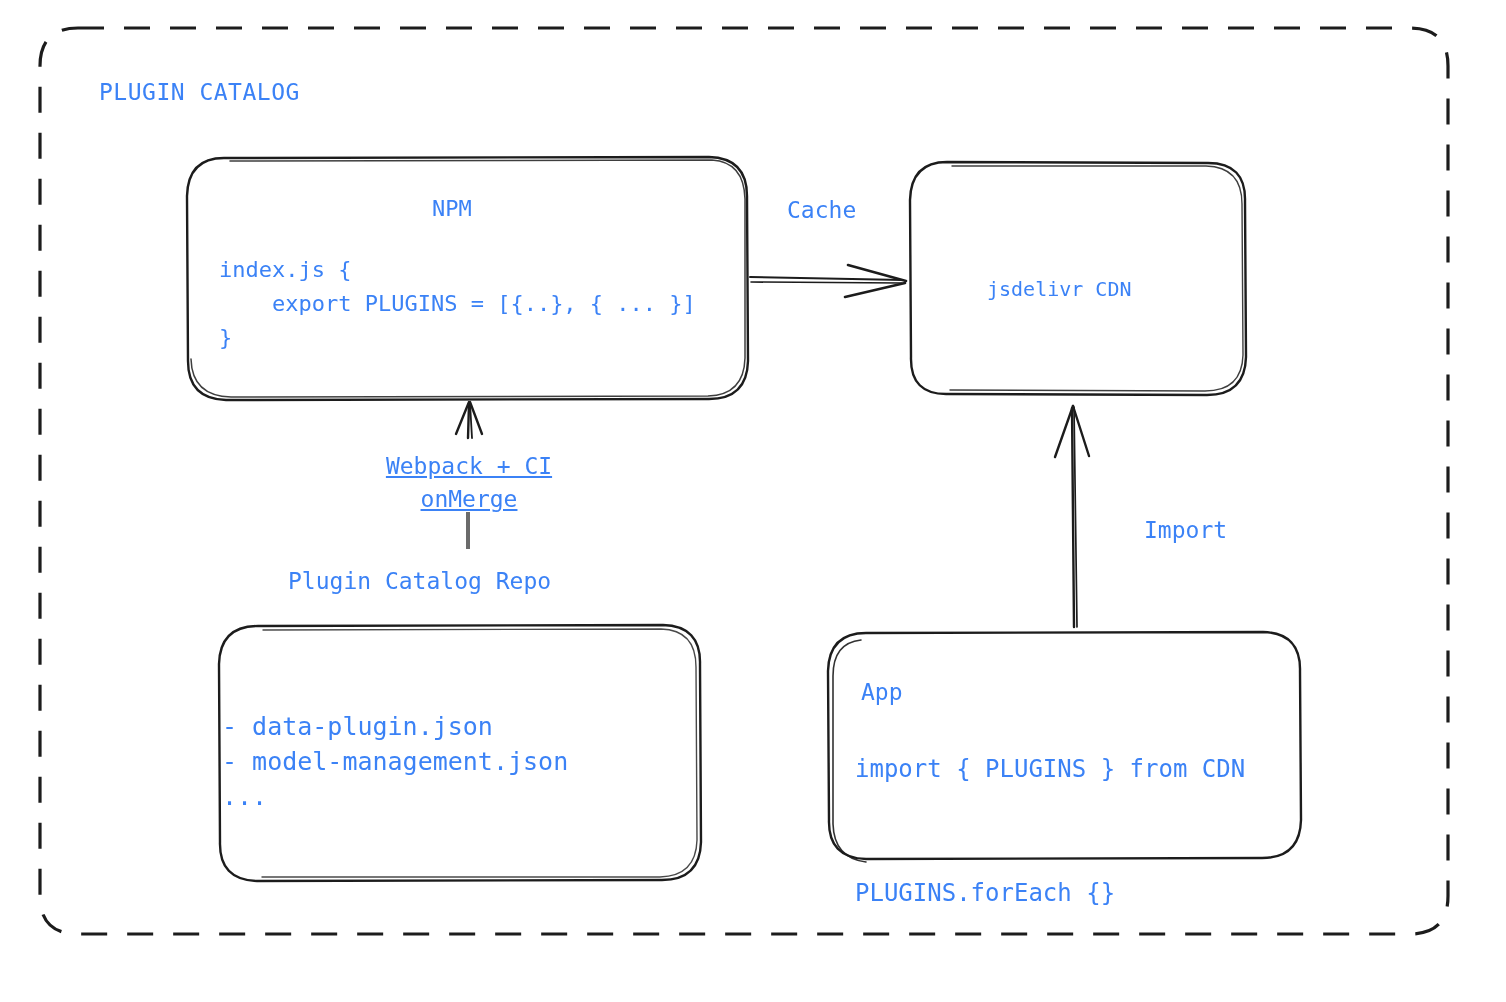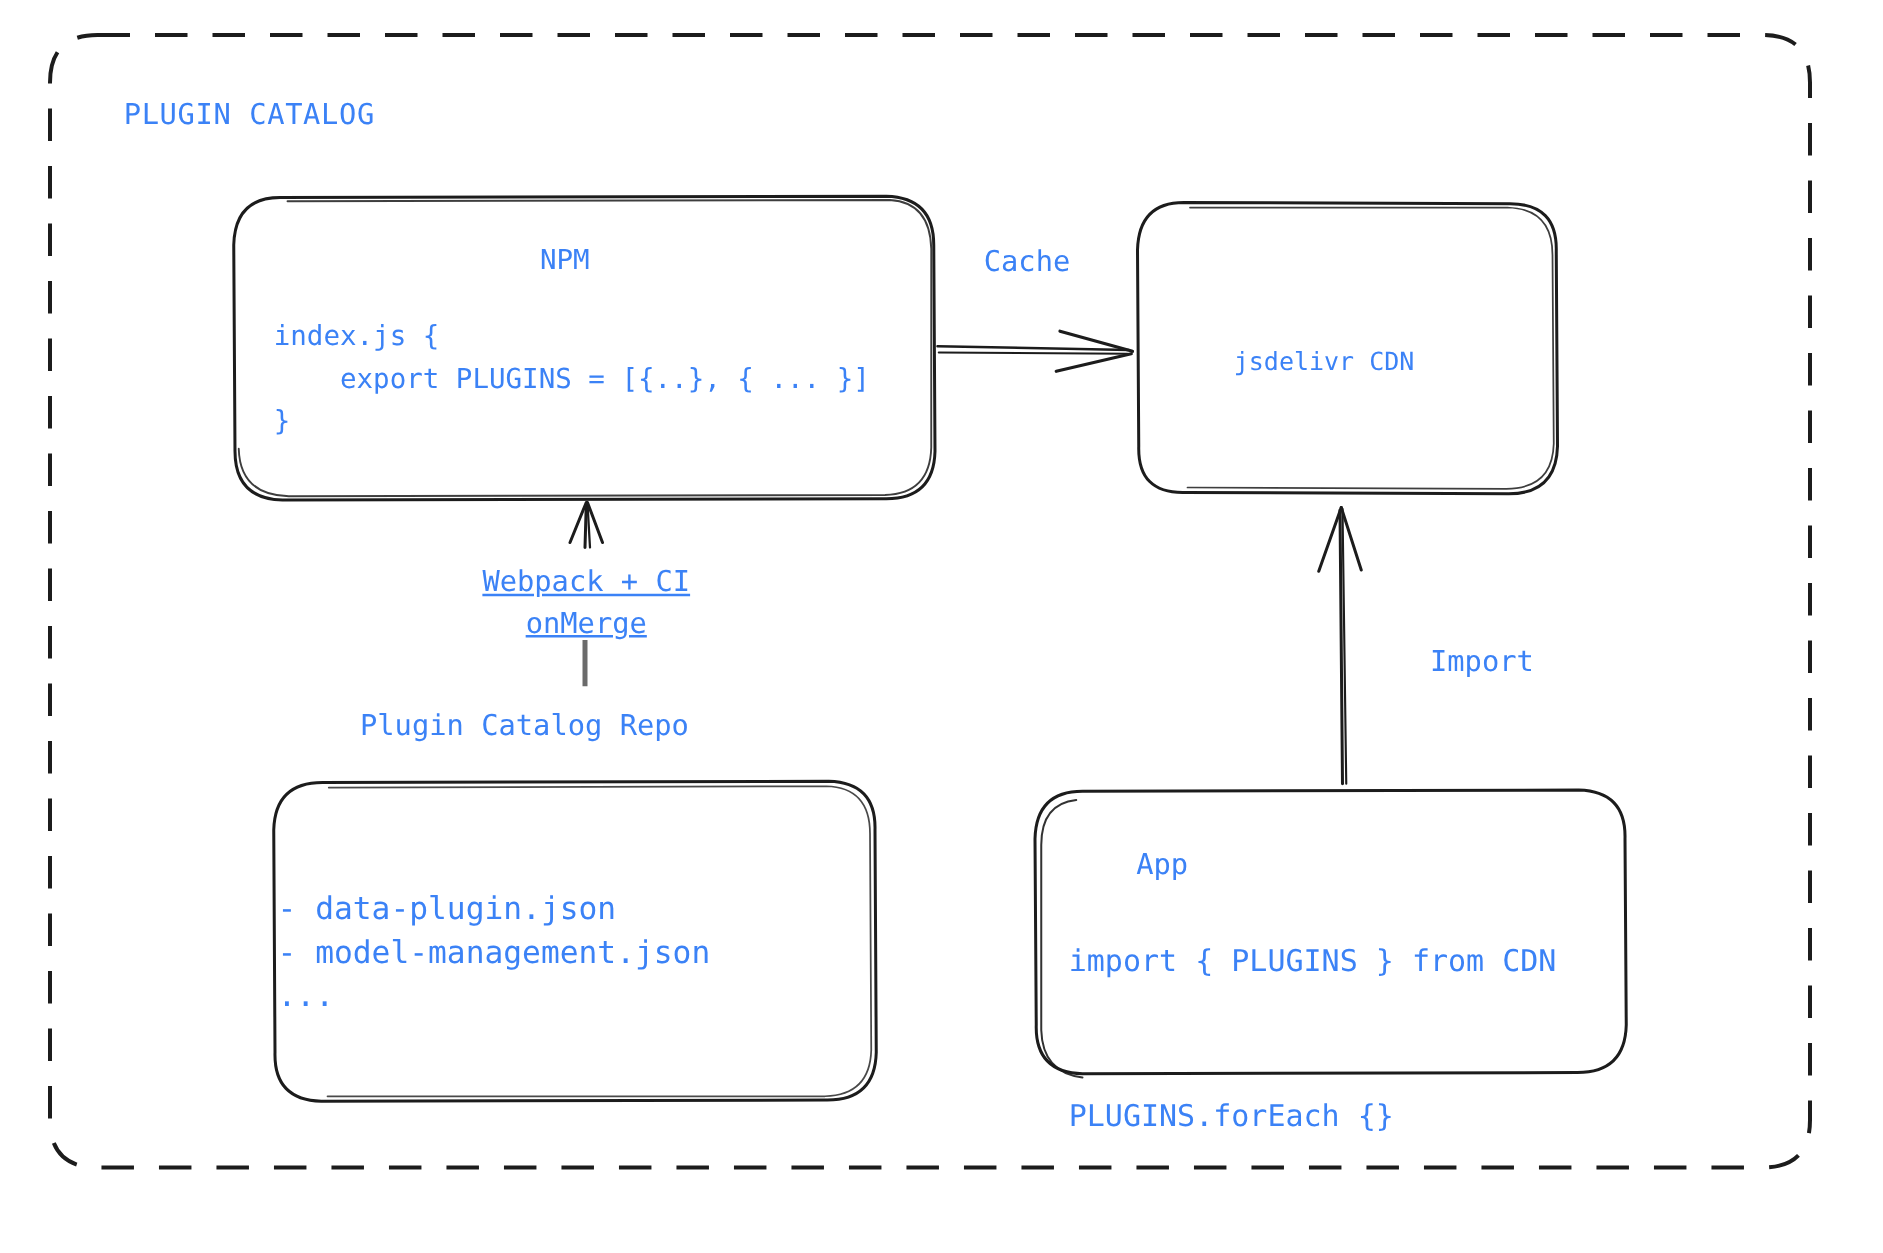--- a/index.html
+++ b/index.html
@@ -97,21 +97,20 @@
     top: 519px;
     font-size: 23px;
     margin-left: 36px;
   }
 
   
   #app-heading {
     left: 861px;
     top: 681px;
     font-size: 23px;
-    margin-left: 48px;
   }
   #app-code {
     left: 855px;
     top: 738px;
     font-size: 24px;
     line-height: 62px;
   }
 </style>
 </head>
 <body>

